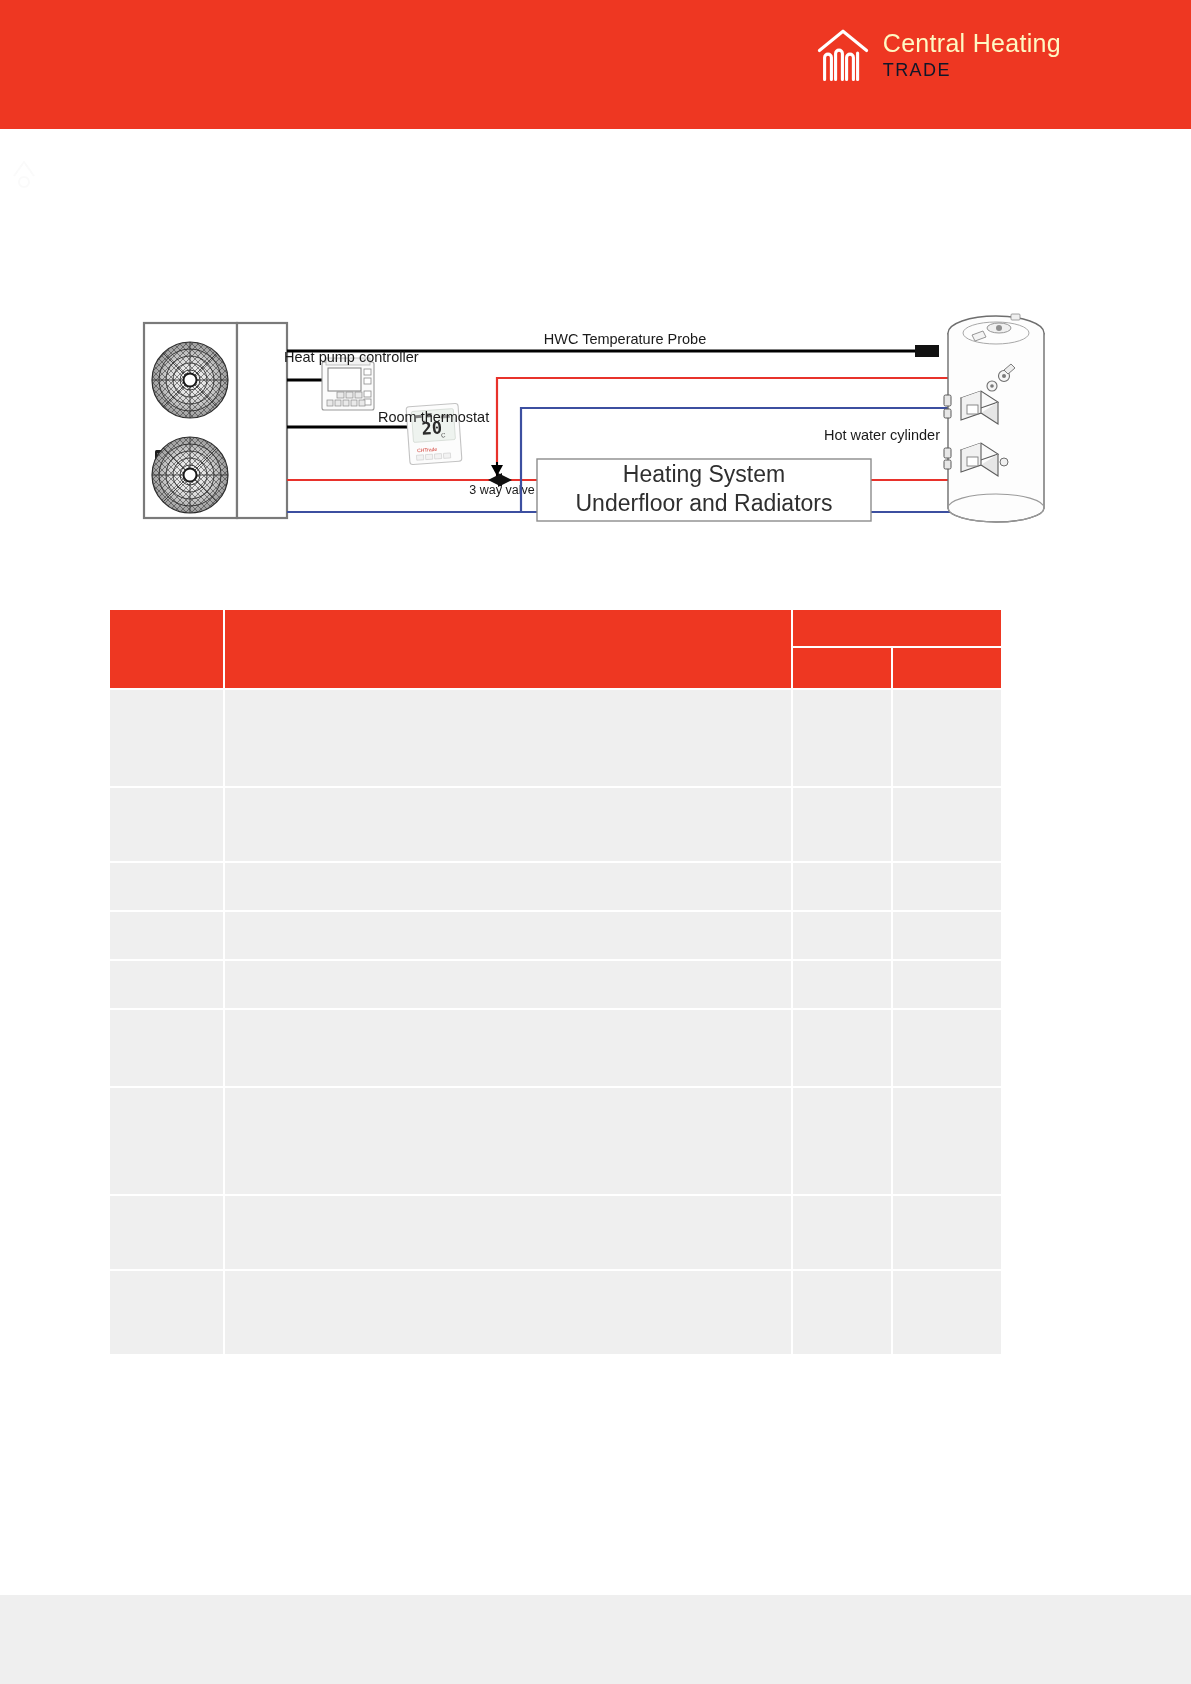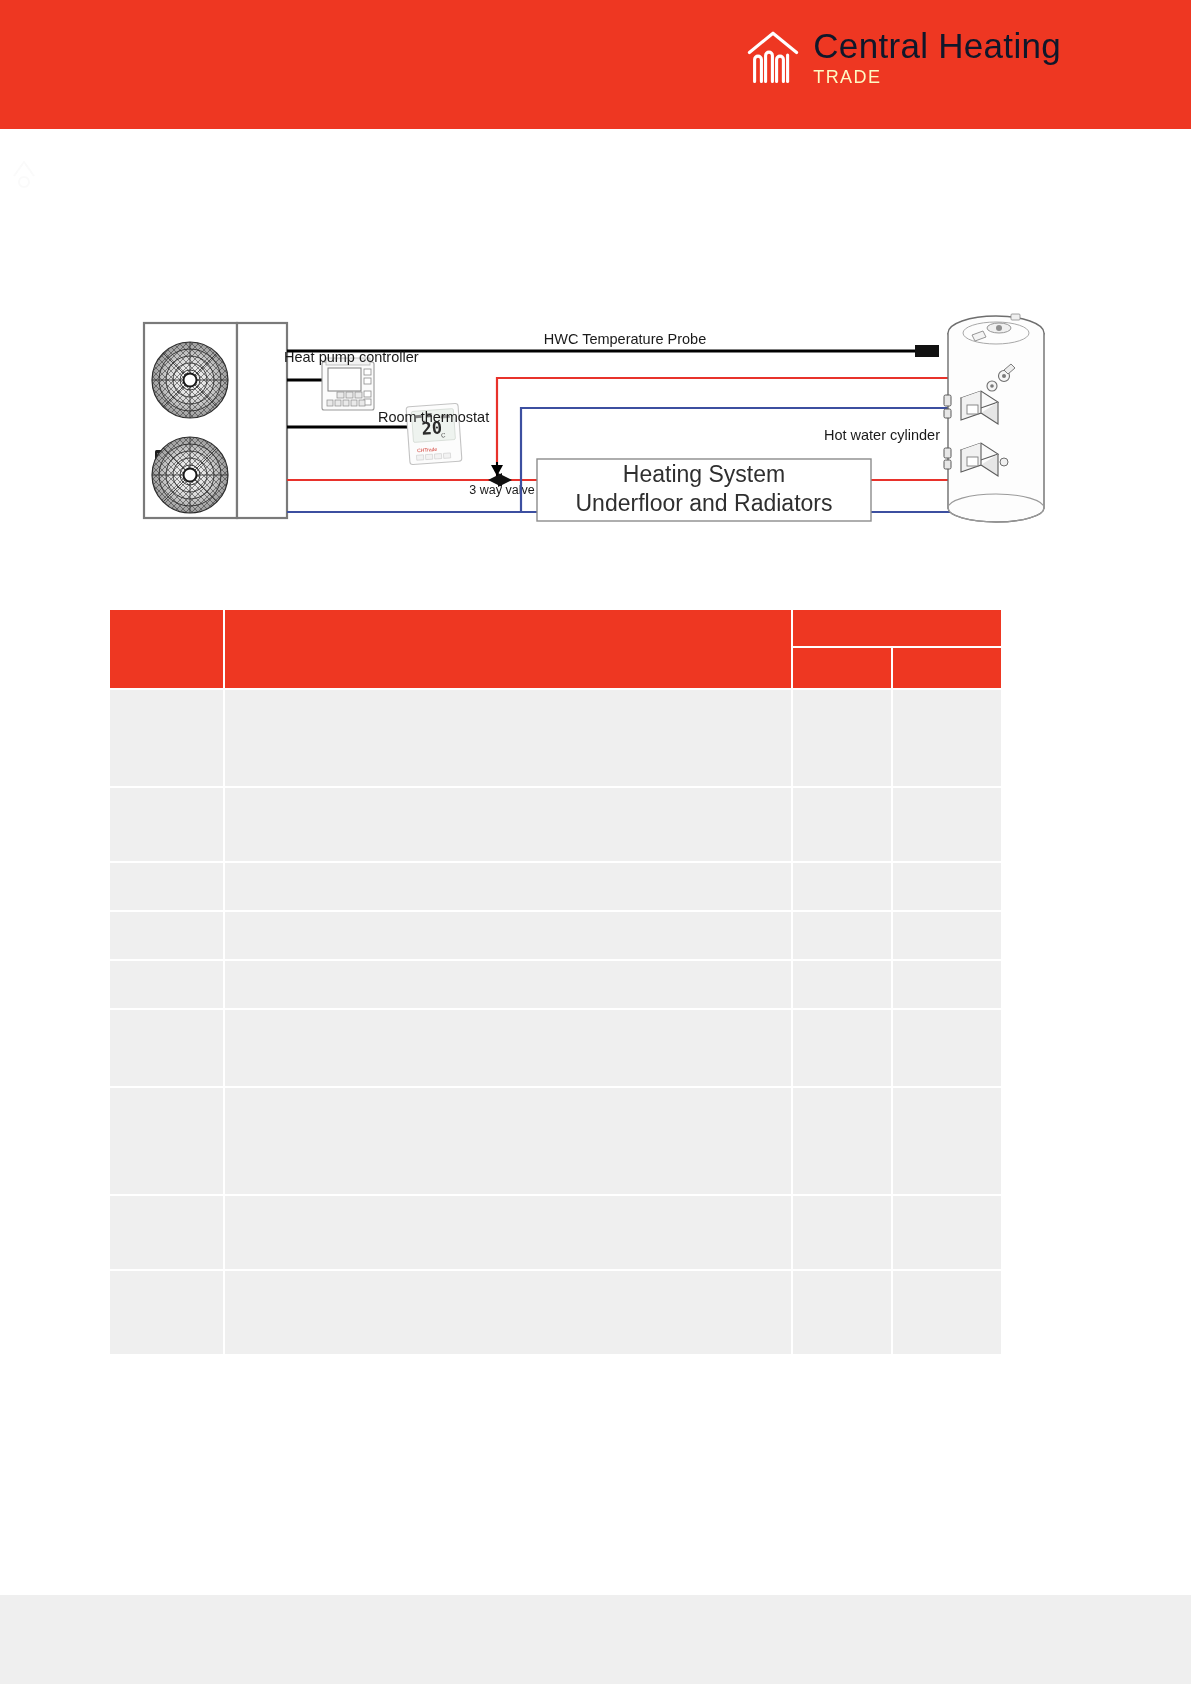--- a/index.html
+++ b/index.html
@@ -16,25 +16,25 @@
     position:absolute;left:0;top:0;width:1191px;height:129px;
     background:#ee3722;
   }
   #brand-logo{
     position:absolute;right:130px;top:28px;
     display:flex;align-items:center;gap:14px;
   }
   #brand-mark{width:52px;height:54px;flex:0 0 auto;}
   #brand-text{display:flex;flex-direction:column;line-height:1;}
   #brand-title{
-    color:#0f172a;font-size:35px;letter-spacing:.3px;white-space:nowrap;
+    color:#fef9c3;font-size:25px;letter-spacing:.3px;white-space:nowrap;
     font-weight:400;
   }
   #brand-sub{
-    color:#fef9c3;font-size:18px;letter-spacing:1.4px;margin-top:5px;
+    color:#0f172a;font-size:18px;letter-spacing:1.4px;margin-top:5px;
     font-weight:400;
   }
 
   
   #page-watermark{
     position:absolute;left:10px;top:148px;width:170px;height:46px;
     opacity:.035;
   }
 
   

